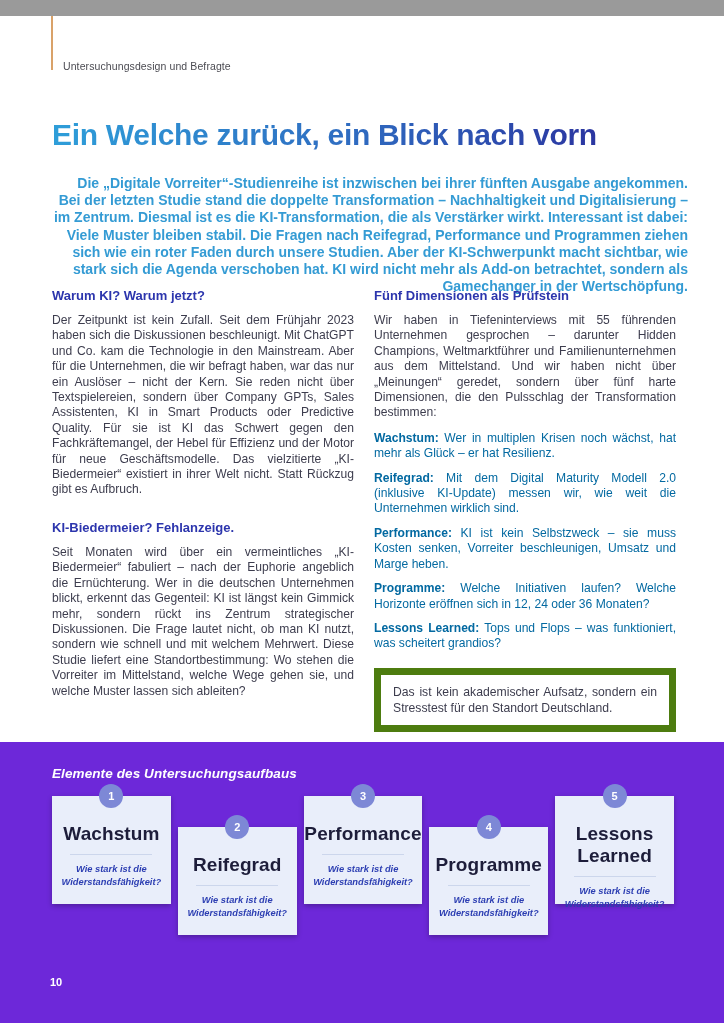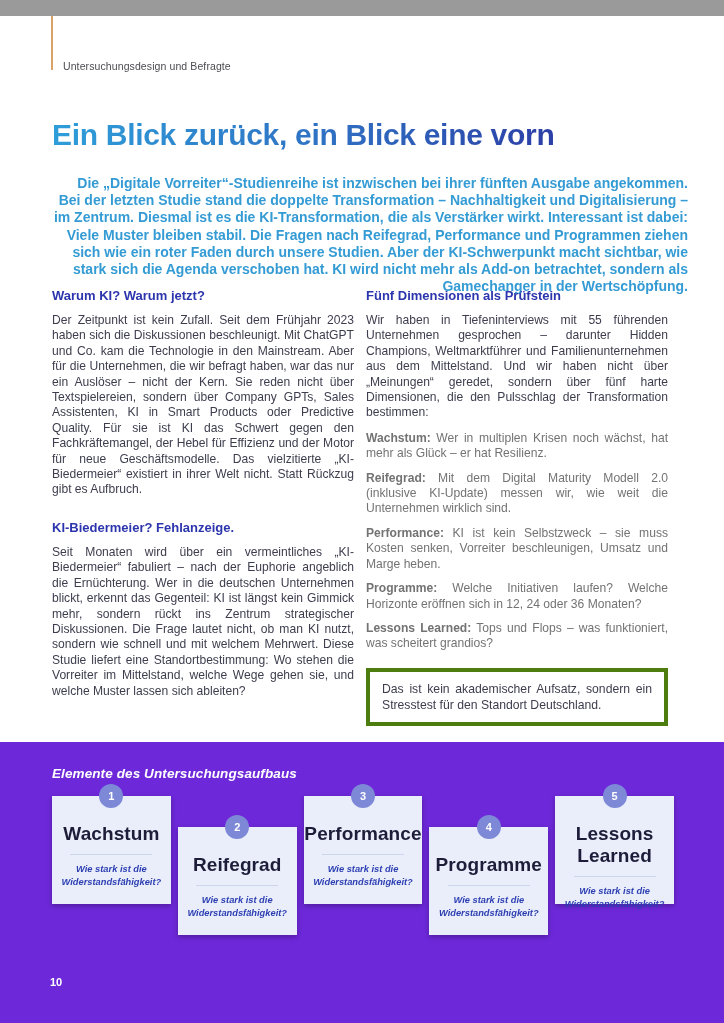--- a/index.html
+++ b/index.html
@@ -27,36 +27,36 @@
       color:transparent;
     }
   }
   
   .intro{
     position:absolute;left:52px;top:145px;width:636px;
     font-size:14px;line-height:17.2px;font-weight:bold;
     color:#349bd4;text-align:right;
   }
   
-  .columns{position:absolute;left:52px;top:272px;width:624px;display:flex;gap:12px;}
+  .columns{position:absolute;left:52px;top:272px;width:624px;display:flex;gap:20px;}
   .col{width:302px;}
   .sec-heading{font-size:13px;font-weight:bold;color:#2c35ad;margin:0 0 10px 0;}
   .sec-heading.second{margin-top:22px;}
   .body-p{
     font-size:12.1px;line-height:15.4px;color:#3d3d4e;
     text-align:justify;margin:0 0 10px 0;
   }
   .dim-p{
-    font-size:12.1px;line-height:15.4px;color:#737373;
+    font-size:12.1px;line-height:15.4px;color:#0369a1;
     text-align:justify;margin:0 0 9px 0;
   }
   .dim-label{font-weight:bold;}
   .callout{
     margin-top:16px;
-    border:4px solid #4d7c0f;
+    border:7px solid #4d7c0f;
     padding:9px 12px;
     font-size:12.2px;line-height:16px;color:#3d3d4e;
     text-align:justify;
   }
   
   .footer{
     position:absolute;left:0;top:726px;width:724px;height:297px;
     background:#6d28d9;
   }
   .footer-heading{
@@ -99,21 +99,21 @@
   }
 </style>
 </head>
 <body>
 
 <div class="page">
 
   <div class="corner-line"></div>
   <div class="eyebrow">Untersuchungsdesign und Befragte</div>
 
-  <h1 class="title">Ein Blick zurück, ein Blick eine vorn</h1>
+  <h1 class="title">Ein Welche zurück, ein Blick nach vorn</h1>
 
   <p class="intro">Die „Digitale Vorreiter“-Studienreihe ist inzwischen bei ihrer fünften Ausgabe angekommen. Bei der letzten Studie stand die doppelte Transformation – Nachhaltigkeit und Digitalisierung – im Zentrum. Diesmal ist es die KI-Transformation, die als Verstärker wirkt. Interessant ist dabei: Viele Muster bleiben stabil. Die Fragen nach Reifegrad, Performance und Programmen ziehen sich wie ein roter Faden durch unsere Studien. Aber der KI-Schwerpunkt macht sichtbar, wie stark sich die Agenda verschoben hat. KI wird nicht mehr als Add-on betrachtet, sondern als Gamechanger in der Wertschöpfung.</p>
 
   <div class="columns">
     <div class="col">
       <h2 class="sec-heading">Warum KI? Warum jetzt?</h2>
       <p class="body-p">Der Zeitpunkt ist kein Zufall. Seit dem Frühjahr 2023 haben sich die Diskussionen beschleunigt. Mit ChatGPT und Co. kam die Technologie in den Mainstream. Aber für die Unternehmen, die wir befragt haben, war das nur ein Auslöser – nicht der Kern. Sie reden nicht über Textspielereien, sondern über Company GPTs, Sales Assistenten, KI in Smart Products oder Predictive Quality. Für sie ist KI das Schwert gegen den Fachkräftemangel, der Hebel für Effizienz und der Motor für neue Geschäftsmodelle. Das vielzitierte „KI-Biedermeier“ existiert in ihrer Welt nicht. Statt Rückzug gibt es Aufbruch.</p>
       <h2 class="sec-heading second">KI-Biedermeier? Fehlanzeige.</h2>
       <p class="body-p">Seit Monaten wird über ein vermeintliches „KI-Biedermeier“ fabuliert – nach der Euphorie angeblich die Ernüchterung. Wer in die deutschen Unternehmen blickt, erkennt das Gegenteil: KI ist längst kein Gimmick mehr, sondern rückt ins Zentrum strategischer Diskussionen. Die Frage lautet nicht, ob man KI nutzt, sondern wie schnell und mit welchem Mehrwert. Diese Studie liefert eine Standortbestimmung: Wo stehen die Vorreiter im Mittelstand, welche Wege gehen sie, und welche Muster lassen sich ableiten?</p>
     </div>

